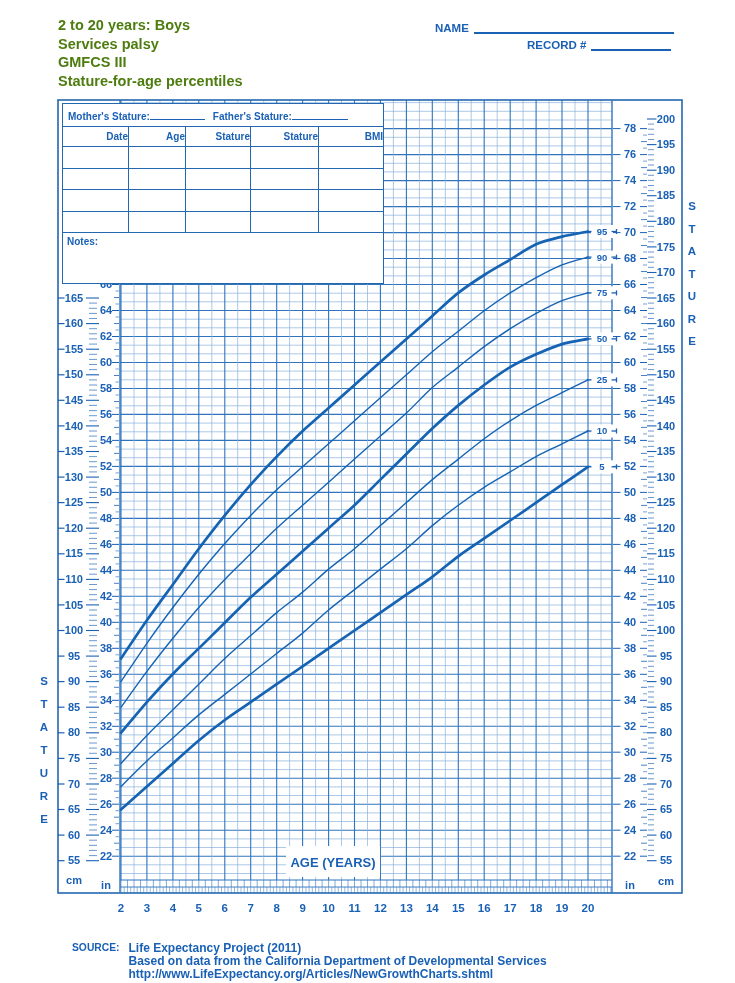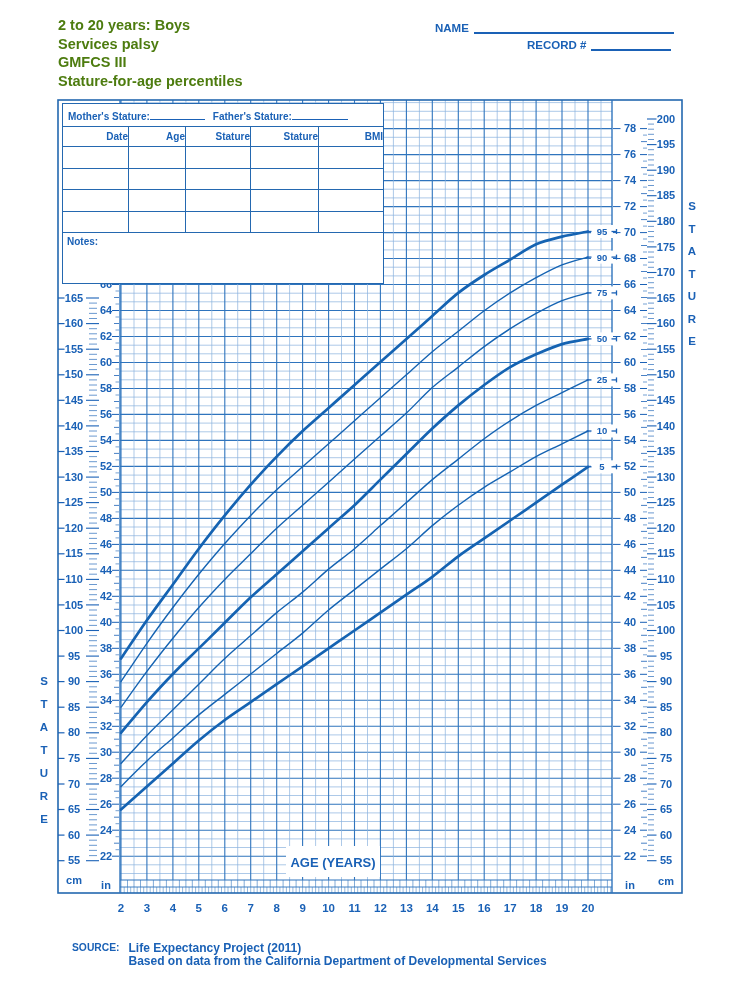--- a/index.html
+++ b/index.html
@@ -1186,15 +1186,16 @@
           <td class="notes-cell" colspan="5"><span>Notes:</span></td>
         </tr>
   </tbody>
     </table>
 
   <div class="source">
     <span class="slbl">SOURCE:</span>
     <div class="slines">
       <div>Life Expectancy Project (2011)</div>
       <div>Based on data from the California Department of Developmental Services</div>
+      <div class="url">http://www.LifeExpectancy.org/Articles/NewGrowthCharts.shtml</div>
     </div>
   </div>
 </div>
 
 </body></html>

